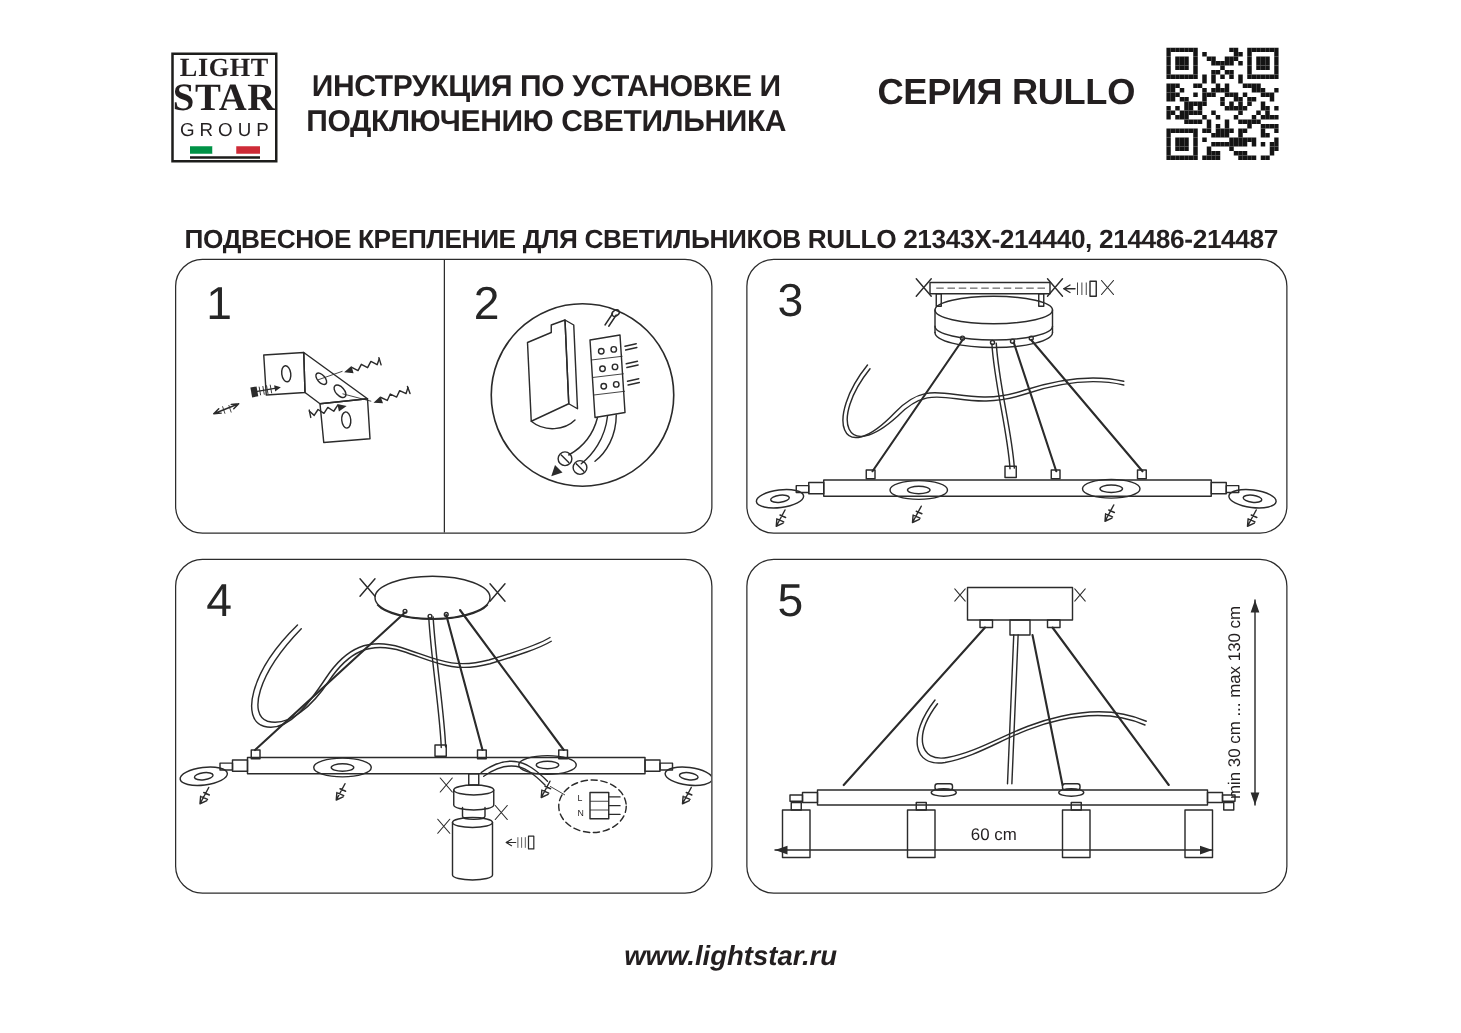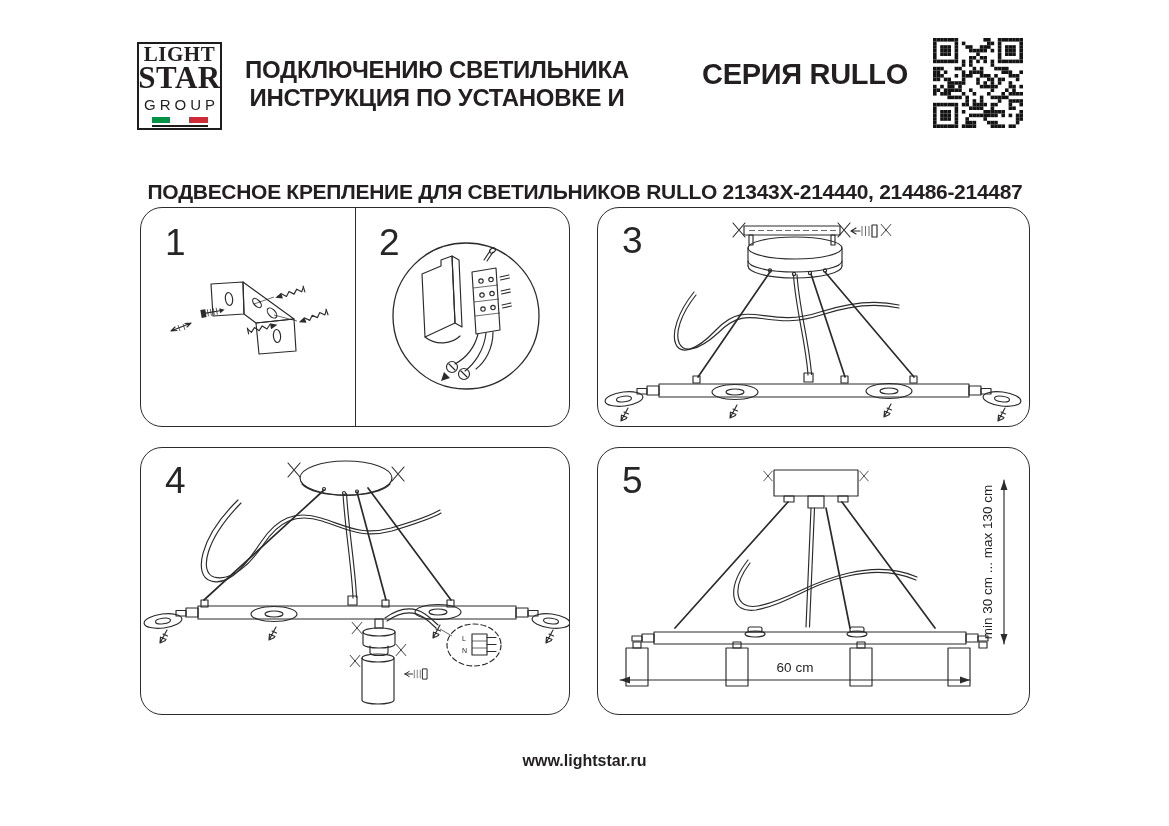--- a/index.html
+++ b/index.html
@@ -31,21 +31,21 @@
   .divider{position:absolute;left:214px;top:0;bottom:0;width:1.4px;background:#2c2c2c;}
   .step-num{position:absolute;font-size:37px;font-weight:400;color:#262626;line-height:1;}
   .panel svg{position:absolute;left:0;top:0;}
   svg .ln{stroke:#2b2b2b;stroke-width:1.15;fill:none;stroke-linecap:round;stroke-linejoin:round;}
   svg .th{stroke:#2b2b2b;stroke-width:.7;fill:none;}
   svg .cb{stroke:#2b2b2b;stroke-width:1.7;fill:none;stroke-linecap:round;}
   svg .fl{fill:#2b2b2b;stroke:none;}
   svg text{font-family:"Liberation Sans",sans-serif;fill:#231f20;}
   
   .footer{position:absolute;left:0;top:752px;width:100%;text-align:center;
-          font-size:16px;font-weight:700;}
+          font-size:22px;font-weight:700;font-style:italic;}
 </style>
 </head>
 <body>
 
 <div class="page">
 
   <svg width="0" height="0" style="position:absolute">
     <defs>
       <g id="spark">
           <path class="ln" d="M-6 -7 L6 7 M6 -7 L-6 7"></path>
@@ -80,22 +80,22 @@
     <div class="logo-group">GROUP</div>
     <div class="flag">
       <div style="background:#009246"></div>
         <div style="background:#ffffff"></div>
         <div style="background:#ce2b37"></div>
     </div>
     <div class="flag-underline"></div>
   </div>
 
   <div class="doc-title">
+    <div>ИНСТРУКЦИЯ ПО УСТАНОВКЕ И</div>
     <div>ПОДКЛЮЧЕНИЮ СВЕТИЛЬНИКА</div>
-    <div>ИНСТРУКЦИЯ ПО УСТАНОВКЕ И</div>
   </div>
 
   <div class="product">
     <div>СЕРИЯ RULLO</div>
   </div>
 
   <div class="qr"><svg width="90" height="90" viewBox="0 0 90 90" fill="#141414">
         <rect x="0.0" y="0.0" width="3.6" height="3.6"></rect>
         <rect x="3.6" y="0.0" width="3.6" height="3.6"></rect>
         <rect x="7.2" y="0.0" width="3.6" height="3.6"></rect>

